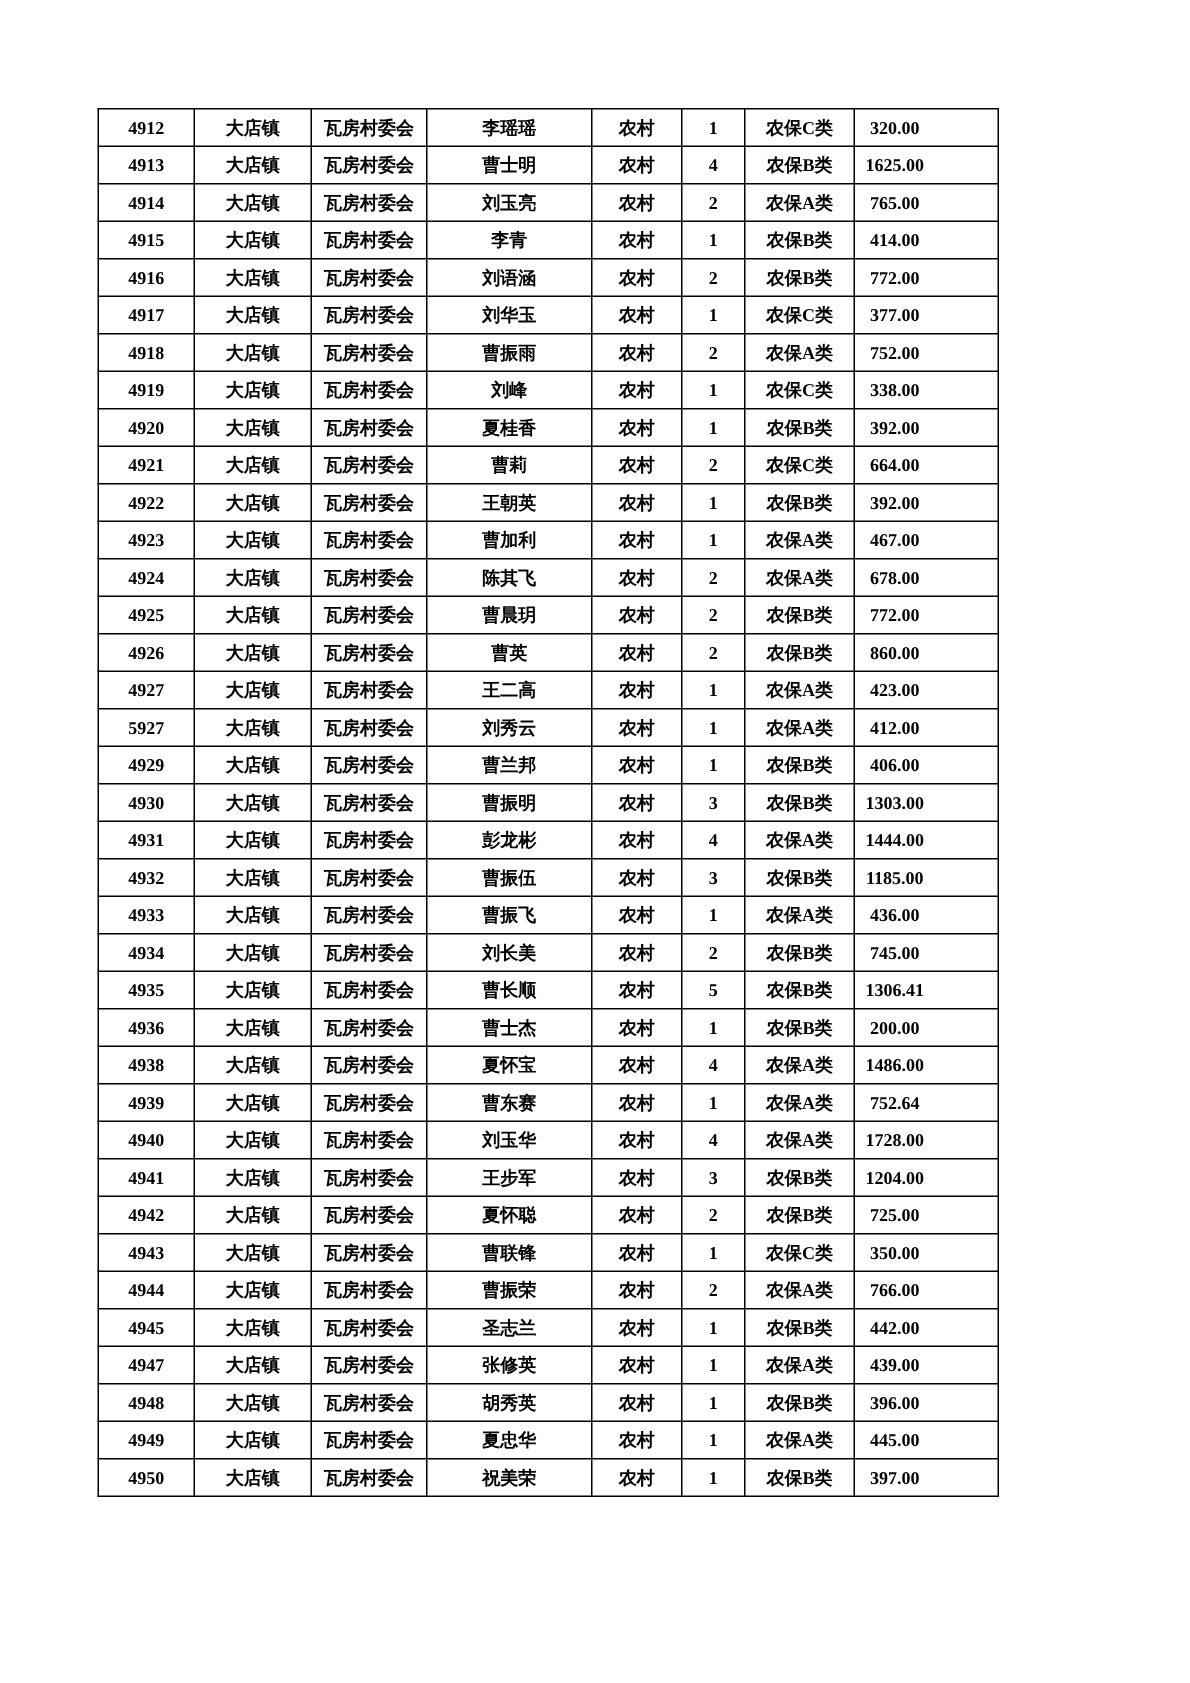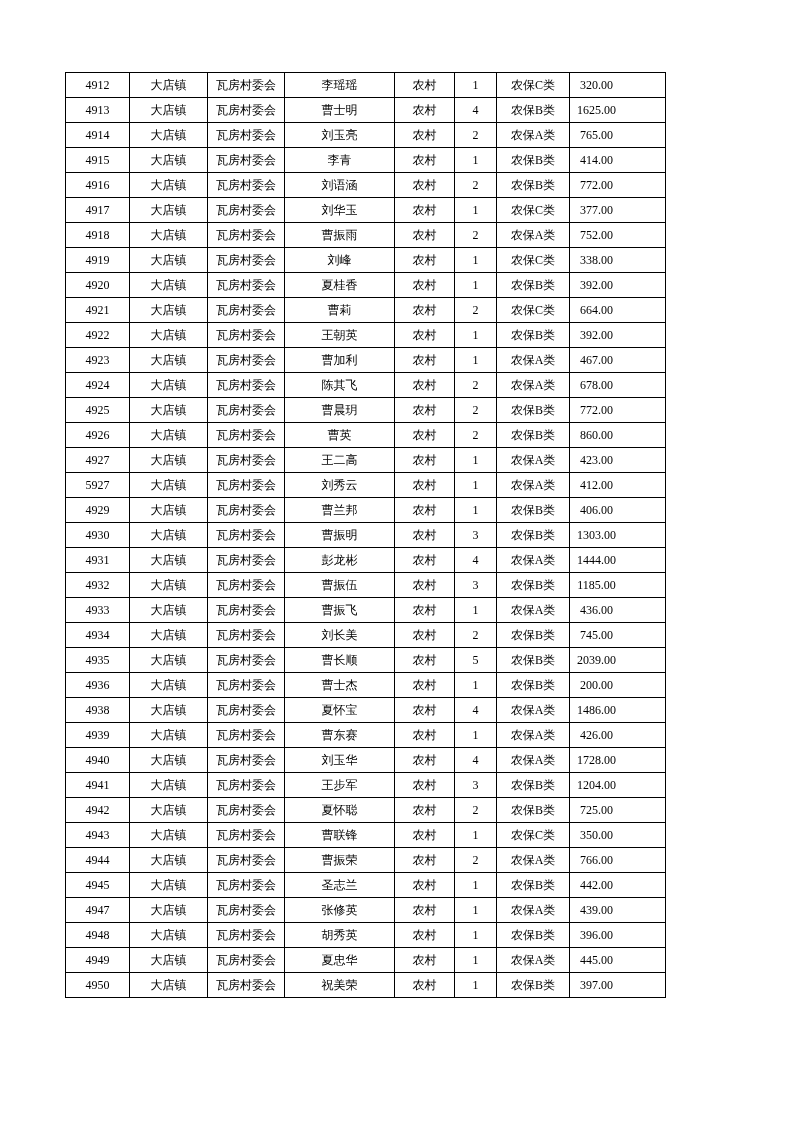--- a/index.html
+++ b/index.html
@@ -14,20 +14,21 @@
     position: relative;
     overflow: hidden;
   }
   .page {
     position: absolute;
     left: 0;
     top: 0;
     width: 793px;
     height: 1122px;
     background: #ffffff;
+    font-weight: bold;
   }
   table.records {
     position: absolute;
     left: 65px;
     top: 72px;
     width: 600px;
     border-collapse: collapse;
     table-layout: fixed;
   }
   table.records td {
@@ -301,21 +302,21 @@
           <td class="col-7">745.00</td>
         </tr>
         <tr>
           <td class="col-0">4935</td>
           <td class="col-1">大店镇</td>
           <td class="col-2">瓦房村委会</td>
           <td class="col-3">曹长顺</td>
           <td class="col-4">农村</td>
           <td class="col-5">5</td>
           <td class="col-6">农保B类</td>
-          <td class="col-7">2039.00</td>
+          <td class="col-7">1306.41</td>
         </tr>
         <tr>
           <td class="col-0">4936</td>
           <td class="col-1">大店镇</td>
           <td class="col-2">瓦房村委会</td>
           <td class="col-3">曹士杰</td>
           <td class="col-4">农村</td>
           <td class="col-5">1</td>
           <td class="col-6">农保B类</td>
           <td class="col-7">200.00</td>
@@ -331,21 +332,21 @@
           <td class="col-7">1486.00</td>
         </tr>
         <tr>
           <td class="col-0">4939</td>
           <td class="col-1">大店镇</td>
           <td class="col-2">瓦房村委会</td>
           <td class="col-3">曹东赛</td>
           <td class="col-4">农村</td>
           <td class="col-5">1</td>
           <td class="col-6">农保A类</td>
-          <td class="col-7">426.00</td>
+          <td class="col-7">752.64</td>
         </tr>
         <tr>
           <td class="col-0">4940</td>
           <td class="col-1">大店镇</td>
           <td class="col-2">瓦房村委会</td>
           <td class="col-3">刘玉华</td>
           <td class="col-4">农村</td>
           <td class="col-5">4</td>
           <td class="col-6">农保A类</td>
           <td class="col-7">1728.00</td>

